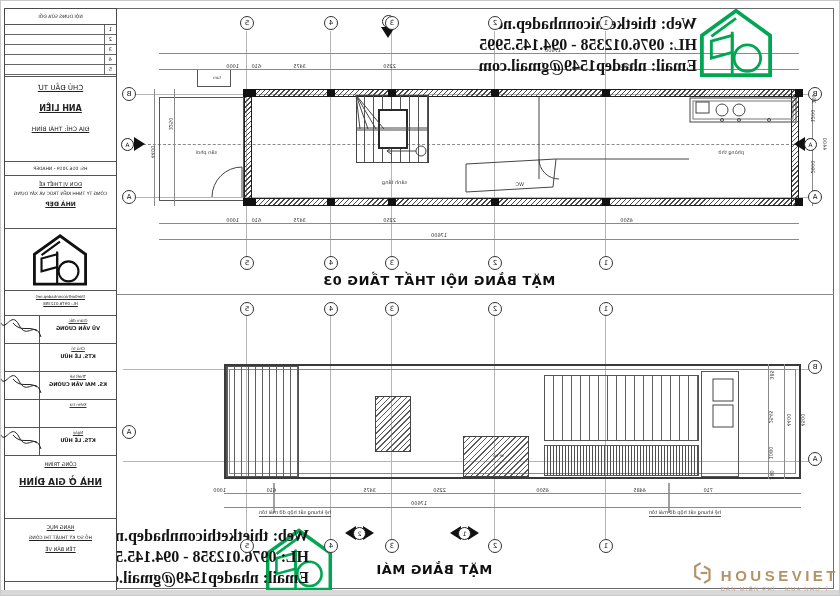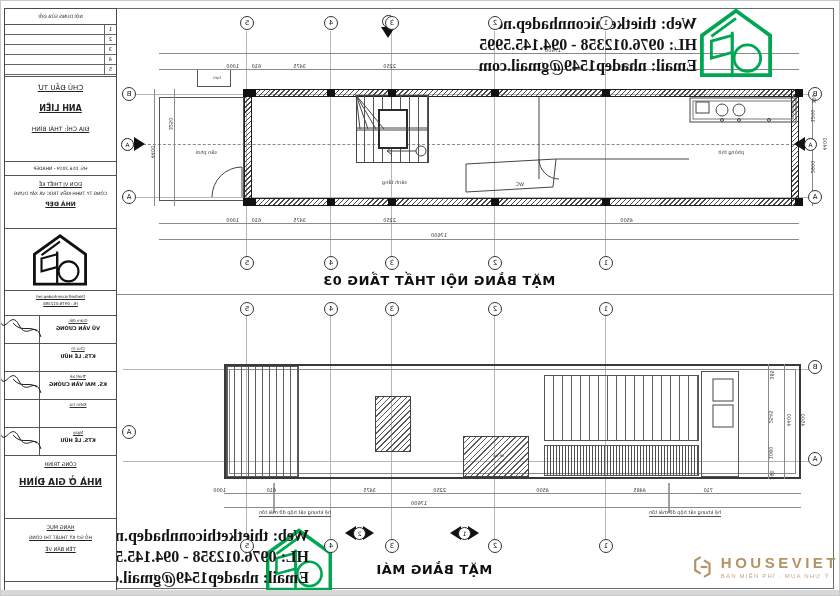--- a/index.html
+++ b/index.html
@@ -36,21 +36,21 @@
   .tb{position:absolute;left:722px;top:7px;width:111px;height:581px;border:1px solid #4a4a4a;background:#fff;}
   .tb .sec{border-bottom:1px solid #555;box-sizing:border-box;position:relative;overflow:visible;text-align:center;color:#222;}
   .tb .u{text-decoration:underline;}
   .revrow{display:flex;border-bottom:1px solid #666;height:10px;box-sizing:border-box;}
   .revnum{width:12px;border-right:1px solid #666;font-size:5px;line-height:9px;text-align:center;color:#222;box-sizing:border-box;}
   .sigrow{display:flex;height:28px;border-bottom:1px solid #555;box-sizing:border-box;}
   .signame{flex:1;border-right:1px solid #555;box-sizing:border-box;padding-top:2px;}
   .siglab{font-size:4px;color:#333;text-decoration:underline;line-height:6px;}
   .signm{font-size:5px;font-weight:bold;color:#111;line-height:8px;}
   .sigcell{width:34px;position:relative;}
-  .wm{position:absolute;left:692px;top:540px;width:146px;height:52px;display:flex;align-items:center;}
+  .wm{position:absolute;left:692px;top:540px;width:146px;height:52px;display:flex;align-items:flex-end;}
   .wmtxt{margin-left:8px;}
   .wmbrand{font-size:15px;letter-spacing:3.5px;color:#b49467;font-weight:bold;line-height:18px;font-family:"Liberation Sans",sans-serif;}
   .wmtag{font-size:6px;letter-spacing:1.2px;color:#c9a489;line-height:8px;font-family:"Liberation Sans",sans-serif;}
 </style>
 </head>
 <body>
 
 <div class="sheet">
   <div class="flip" id="flip">
 

